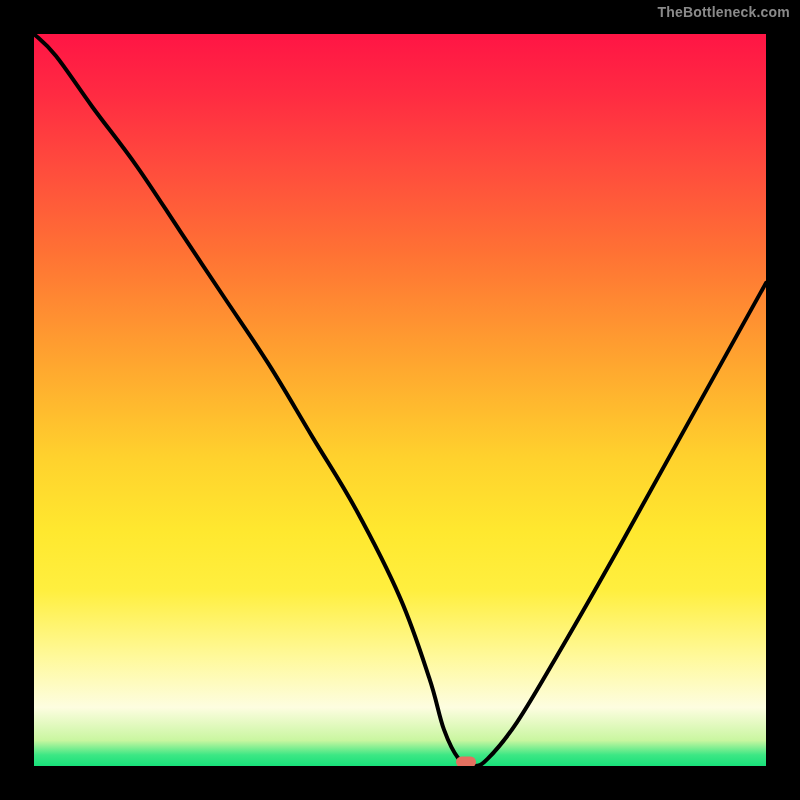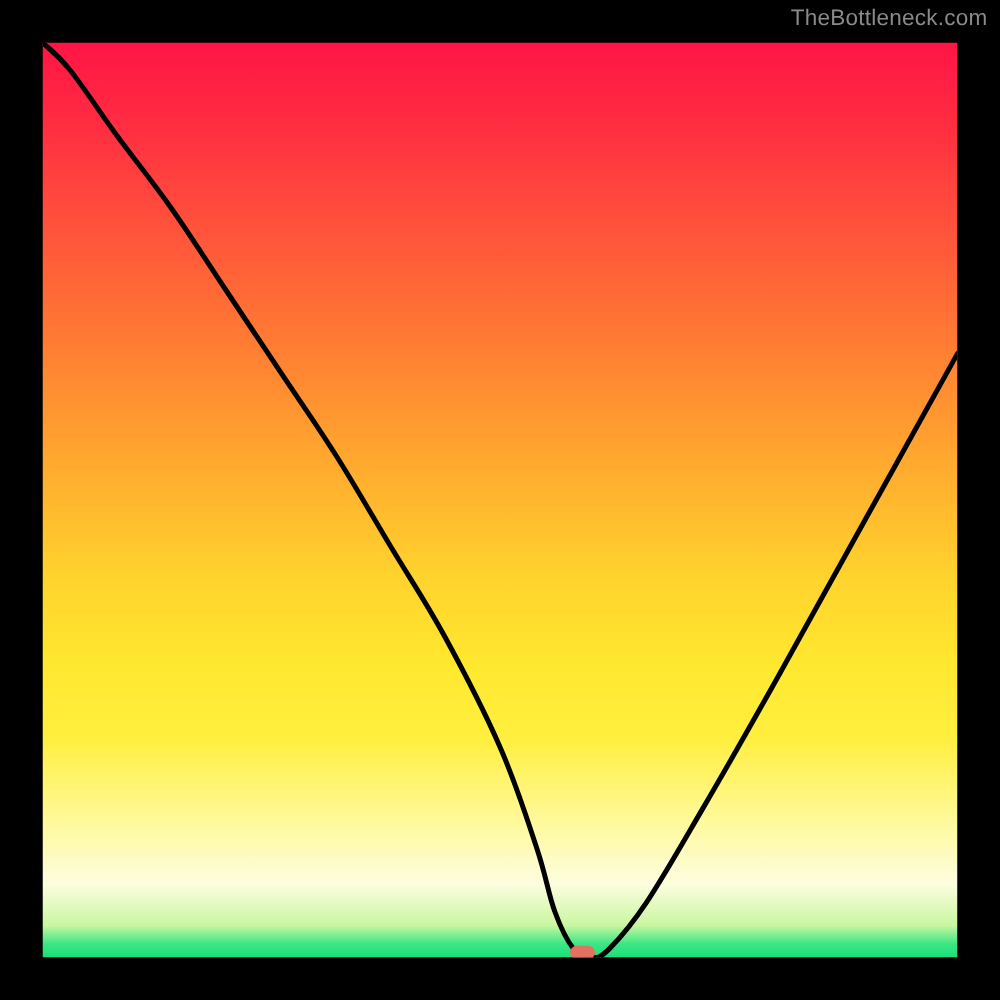--- a/index.html
+++ b/index.html
@@ -17,22 +17,22 @@
     top: 0;
     width: 800px;
     height: 800px;
     background: #000;
   }
   .watermark {
     position: absolute;
     top: 4px;
     right: 10px;
     color: #8a8a8a;
-    font-size: 18px;
-    font-weight: 400;
+    font-size: 14px;
+    font-weight: 700;
     letter-spacing: 0.2px;
     z-index: 20;
   }
   .plot-area {
     position: absolute;
     left: 34px;
     top: 34px;
     width: 732px;   
     height: 732px;
     overflow: hidden;

